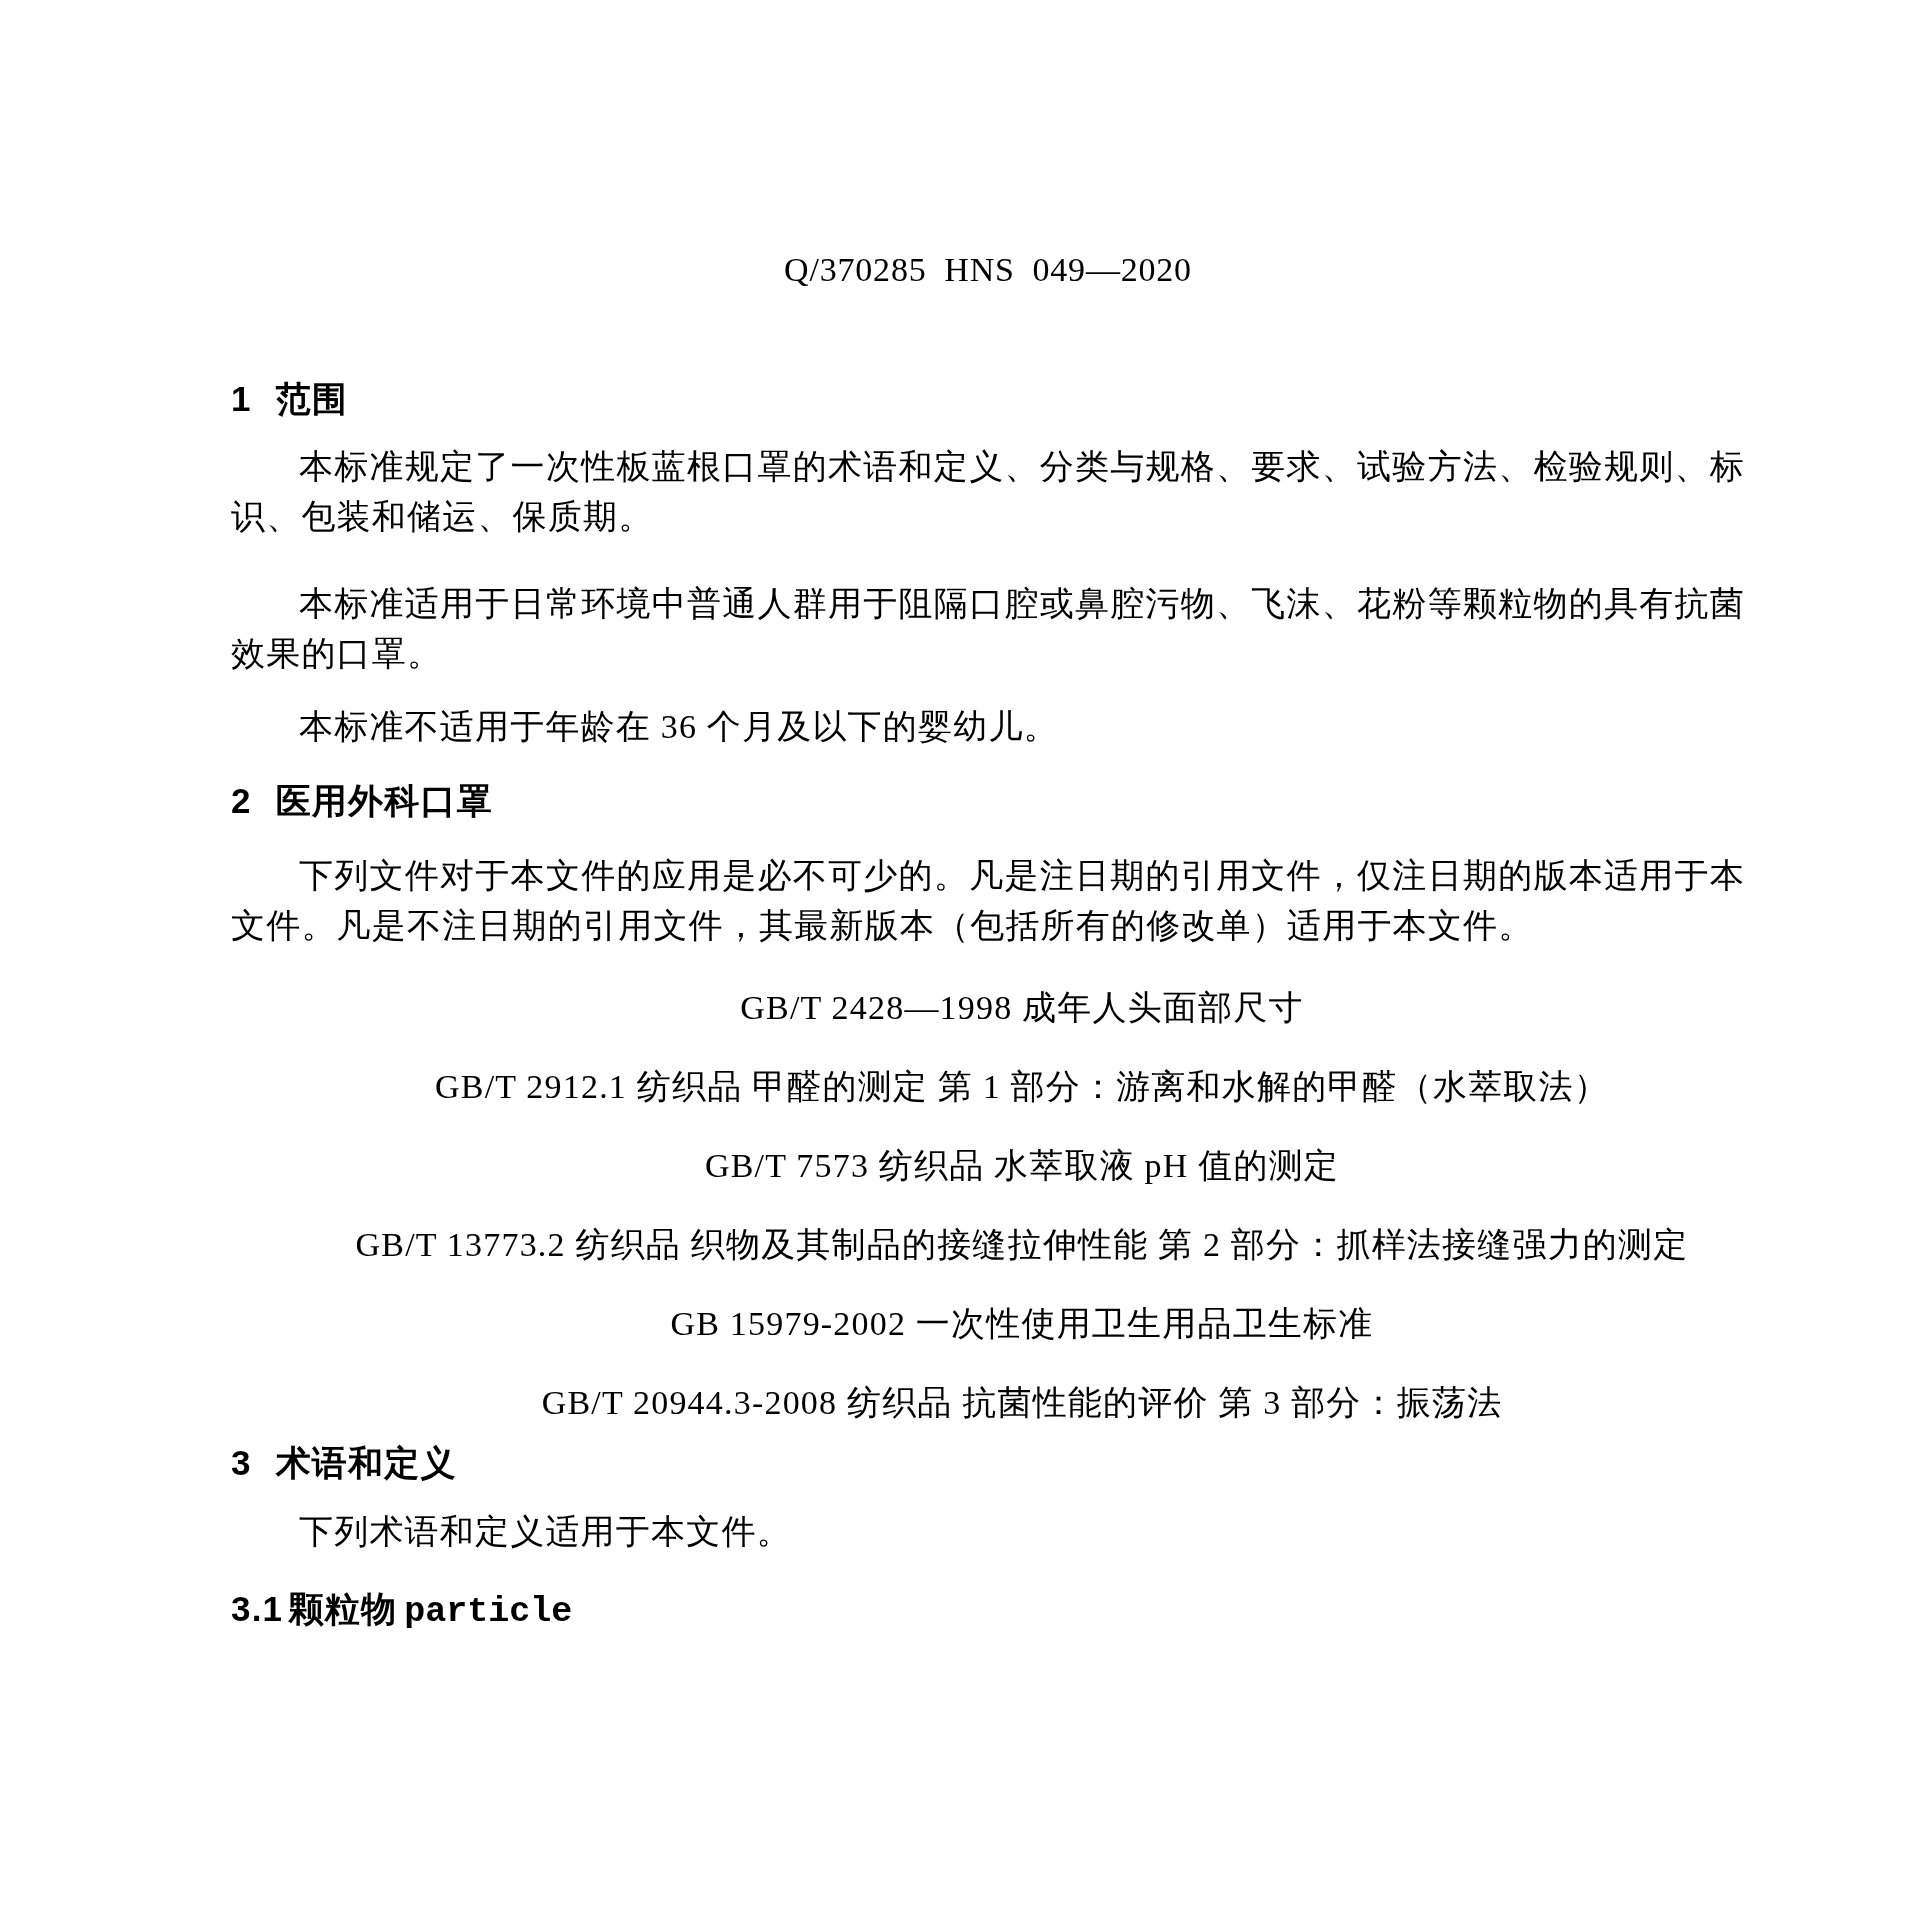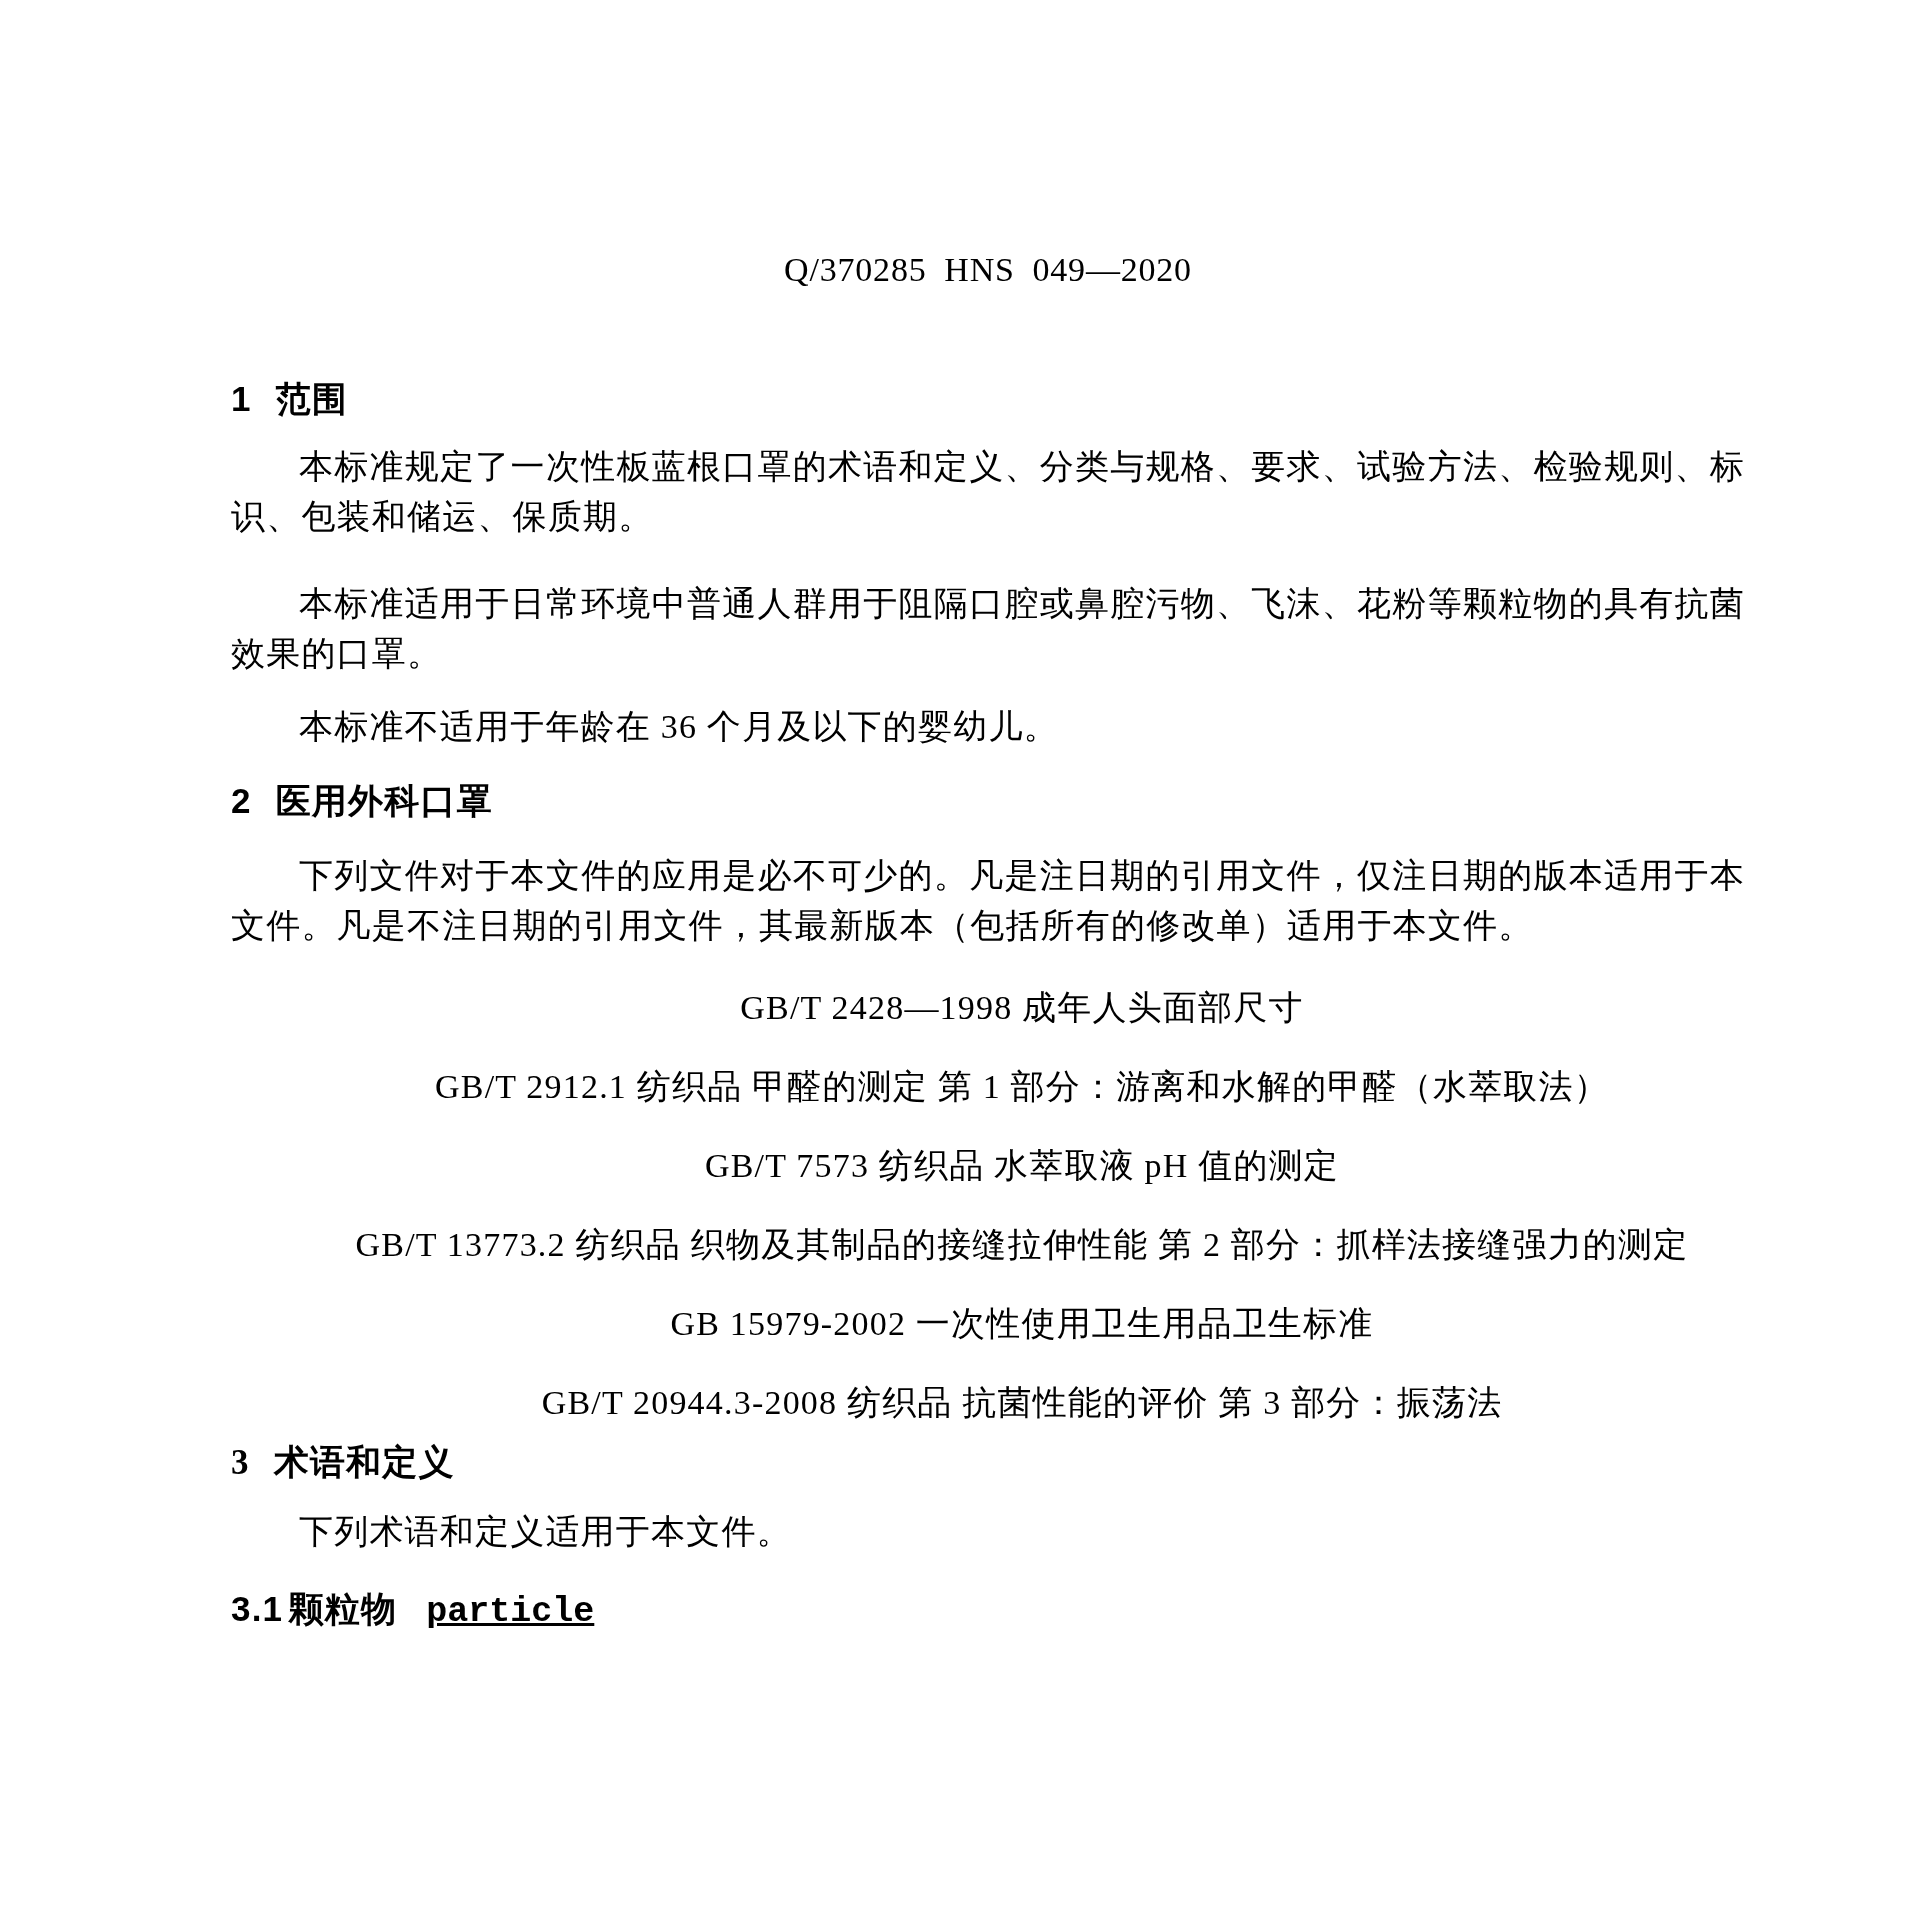--- a/index.html
+++ b/index.html
@@ -54,24 +54,23 @@
   }
   .term-h{
     font-family:"Liberation Sans","DejaVu Sans",sans-serif;
     font-weight:bold;
     font-size:35px;line-height:42px;
     letter-spacing:1.2px;
     white-space:nowrap;
   }
   .term-h .term-no{margin-right:5.4px;}
   .term-h .term-en{
-    margin-left:29px;
+    margin-left:7px;
     font-family:"Liberation Mono","DejaVu Sans Mono",monospace;
     letter-spacing:0;
-    text-decoration:underline;
   }
 </style>
 </head>
 <body>
 
 <div class="page">
 
   <div class="doc-header">Q/370285 HNS 049—2020</div>
 
 
@@ -88,21 +87,21 @@
   <p class="para" style="margin-top:29px;">下列文件对于本文件的应用是必不可少的。凡是注日期的引用文件，仅注日期的版本适用于本文件。凡是不注日期的引用文件，其最新版本（包括所有的修改单）适用于本文件。</p>
   <ul class="ref-list">
     <li class="ref" style="margin-top:32px;">GB/T 2428—1998 成年人头面部尺寸</li>
     <li class="ref">GB/T 2912.1 纺织品 甲醛的测定 第 1 部分：游离和水解的甲醛（水萃取法）</li>
     <li class="ref">GB/T 7573 纺织品 水萃取液 pH 值的测定</li>
     <li class="ref">GB/T 13773.2 纺织品 织物及其制品的接缝拉伸性能 第 2 部分：抓样法接缝强力的测定</li>
     <li class="ref">GB 15979-2002 一次性使用卫生用品卫生标准</li>
     <li class="ref">GB/T 20944.3-2008 纺织品 抗菌性能的评价 第 3 部分：振荡法</li>
   </ul>
 
-  <div class="sec-h" style="margin-top:13.5px;font-family:Liberation Serif, serif;">
+  <div class="sec-h" style="margin-top:13.5px;">
     <span class="sec-no">3</span><span>术语和定义</span>
   </div>
   <p class="para" style="margin-top:23px;">下列术语和定义适用于本文件。</p>
 
   <div class="term-h" style="margin-top:31px;">
     <span class="term-no">3.1</span><span>颗粒物</span><span class="term-en">particle</span>
   </div>
 
 </div>
 

